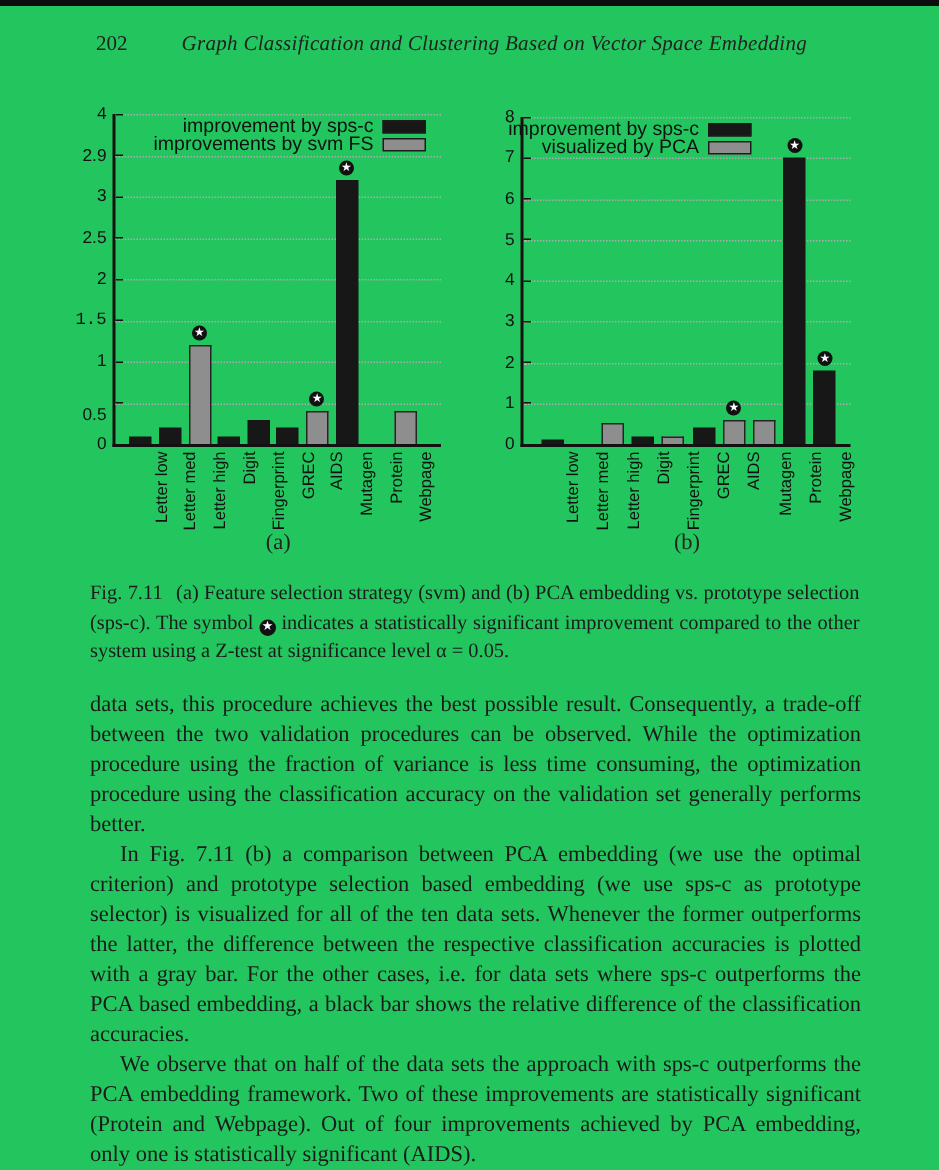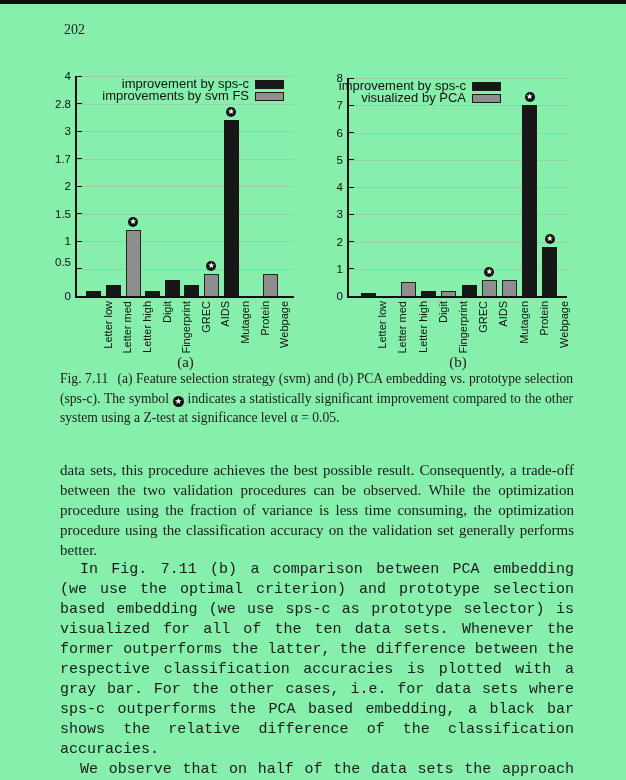--- a/index.html
+++ b/index.html
@@ -3,21 +3,21 @@
 <meta charset="utf-8">
 <style>
   * { margin: 0; padding: 0; box-sizing: content-box; }
   html, body { background: #e8e8e8; }
   body { font-family: "Liberation Serif", serif; }
 
   .page {
     position: relative;
     width: 626px;
     height: 780px;
-    background: #86efac;
+    background: #22c55e;
     margin: 0 auto;
     overflow: hidden;
     color: #1a1a1a;
   }
 
   .top-edge {
     position: absolute; top: 0; left: 0;
     width: 100%; height: 4px; background: #0d0d0d;
   }
 
@@ -91,21 +91,21 @@
   .legend-swatch { width: 27px; height: 7px; border: 1px solid #1c1c1c; }
 
   .sublabel {
     position: absolute; left: 0; text-align: center;
     font-family: "Liberation Serif", serif;
     font-size: 15px; color: #222;
   }
 
   
   .caption {
-    position: absolute; left: 60px; top: 369px; width: 513px;
+    position: absolute; left: 60px; top: 385px; width: 513px;
     font-size: 13.6px; line-height: 19.5px;
     text-align: justify; color: #1b1b1b;
   }
   .cap-label { margin-right: 9px; }
   .sig-inline {
     display: inline-flex; width: 11px; height: 11px;
     background: #111; border-radius: 50%;
     align-items: center; justify-content: center;
     vertical-align: -1px;
   }
@@ -114,55 +114,56 @@
     font-family: "DejaVu Sans", sans-serif;
   }
 
   
   .body-text {
     position: absolute; left: 60px; top: 460px; width: 514px;
     font-size: 15px; line-height: 20px;
     text-align: justify; color: #1b1b1b;
   }
   .para { margin: 0; }
-  .para.indent { text-indent: 20px; font-family: Liberation Mono, monospace; }
+  .para.indent { text-indent: 20px; }
 </style>
 </head>
 <body>
 
 <div class="page">
   <div class="top-edge"></div>
 
   <div class="header">
     <span class="pagenum">202</span>
+    <span class="running-title">Graph Classification and Clustering Based on Vector Space Embedding</span>
   </div>
 
   <div class="plot plot-a">
       <div class="ylabel" style="top: 213px;">0</div>
       <div class="gridline" style="top: 192.5px;"></div>
       <div class="ytickmark" style="top: 192px;"></div>
-      <div class="ylabel" style="top: 179px;">0.5</div>
+      <div class="ylabel" style="top: 194px;">0.5</div>
       <div class="gridline" style="top: 165px;"></div>
       <div class="ytickmark" style="top: 164.5px;"></div>
       <div class="ylabel" style="top: 158px;">1</div>
       <div class="gridline" style="top: 137.5px;"></div>
       <div class="ytickmark" style="top: 137px;"></div>
-      <div class="ylabel" style="top: 130.5px;">1.5</div>
+      <div class="ylabel" style="top: 130.5px; font-family: Liberation Mono, monospace;">1.5</div>
       <div class="gridline" style="top: 110px;"></div>
       <div class="ytickmark" style="top: 109.5px;"></div>
       <div class="ylabel" style="top: 103px;">2</div>
       <div class="gridline" style="top: 82.5px;"></div>
       <div class="ytickmark" style="top: 82px;"></div>
-      <div class="ylabel" style="top: 75.5px;">1.7</div>
+      <div class="ylabel" style="top: 75.5px;">2.5</div>
       <div class="gridline" style="top: 55px;"></div>
       <div class="ytickmark" style="top: 54.5px;"></div>
       <div class="ylabel" style="top: 48px;">3</div>
       <div class="gridline" style="top: 27.5px;"></div>
       <div class="ytickmark" style="top: 27px;"></div>
-      <div class="ylabel" style="top: 20.5px;">2.8</div>
+      <div class="ylabel" style="top: 20.5px;">2.9</div>
       <div class="gridline" style="top: 0px;"></div>
       <div class="ytickmark" style="top: -0.5px;"></div>
       <div class="ylabel" style="top: -7px;">4</div>
       <div class="bar bar-black" style="left: 9.3px; height: 5.5px;"></div>
       <div class="xlabel" style="left: -46.2px; top: 225px;">Letter low</div>
       <div class="bar bar-black" style="left: 28.9px; height: 11px;"></div>
       <div class="xlabel" style="left: -26.6px; top: 225px;">Letter med</div>
       <div class="bar bar-gray" style="left: 48.5px; height: 66px;"></div>
       <div class="sig-badge" style="left: 51px; bottom: 69px;">
         <span class="glyph">★</span>

